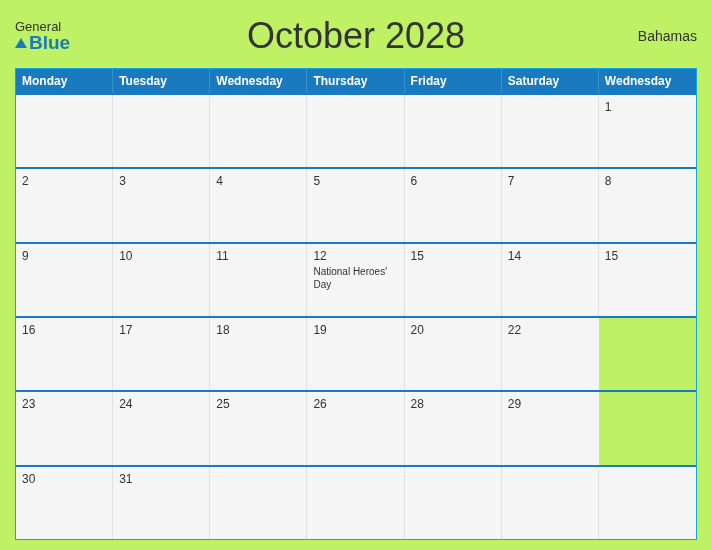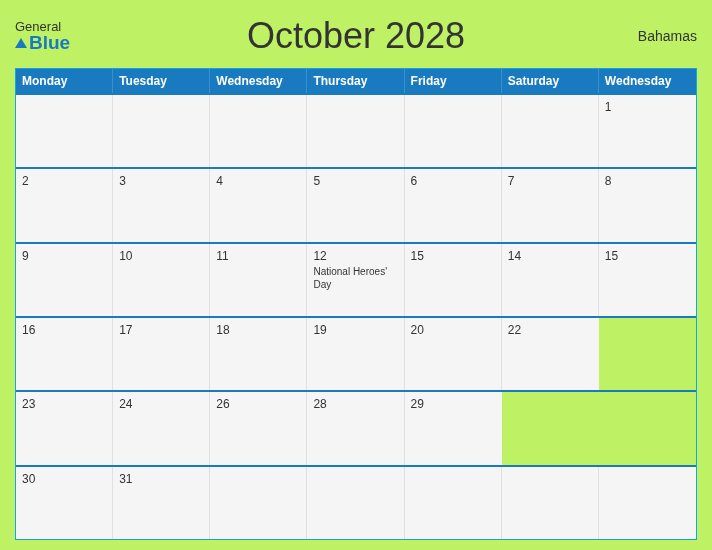--- a/index.html
+++ b/index.html
@@ -238,20 +238,23 @@
           </div>
         </div>
         <div class="cal-row">
           <div class="cal-cell">
             <span class="day-num">23</span>
           </div>
           <div class="cal-cell">
             <span class="day-num">24</span>
           </div>
           <div class="cal-cell">
+            <span class="day-num">25</span>
+          </div>
+          <div class="cal-cell">
             <span class="day-num">26</span>
           </div>
           <div class="cal-cell">
             <span class="day-num">28</span>
           </div>
           <div class="cal-cell">
             <span class="day-num">29</span>
           </div>
         </div>
         <div class="cal-row">

